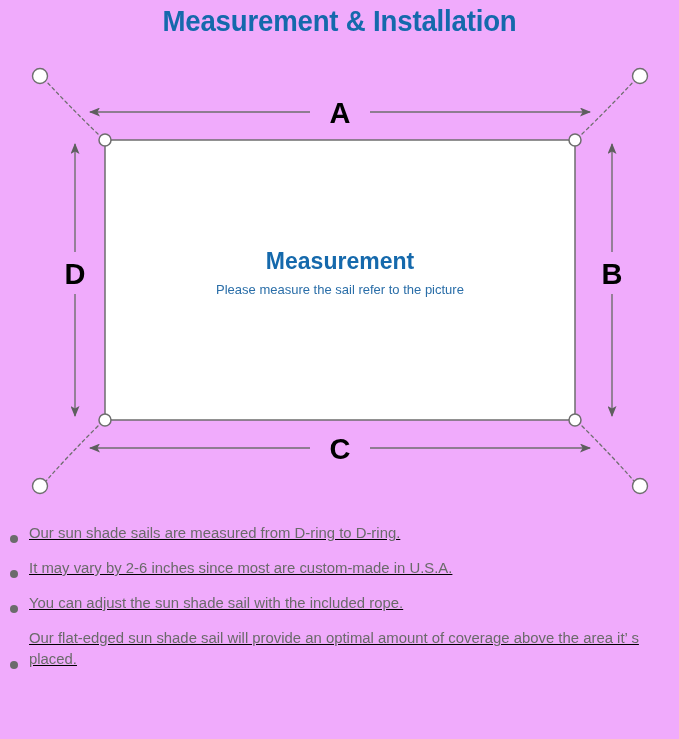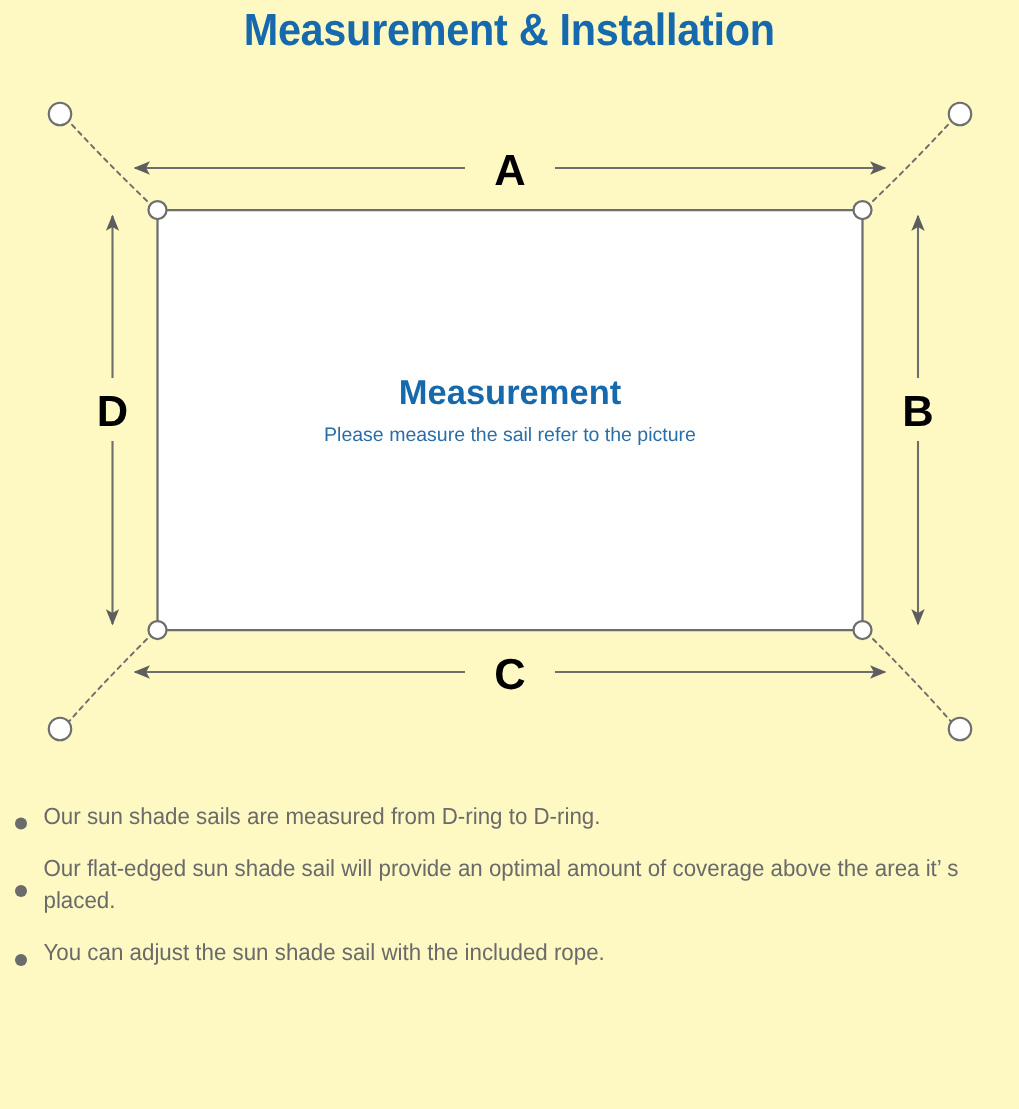--- a/index.html
+++ b/index.html
@@ -11,21 +11,21 @@
     width: 679px;
     height: 739px;
     font-family: "Liberation Sans", sans-serif;
     overflow: hidden;
     position: relative;
   }
   #page {
     position: relative;
     width: 679px;
     height: 739px;
-    background: #fef9c3;
+    background: #f0abfc;
   }
 
   
   .title {
     position: absolute;
     left: 0;
     top: 4px;
     width: 679px;
     text-align: center;
     font-family: "Liberation Sans", sans-serif;
@@ -71,23 +71,24 @@
   .notes {
     position: absolute;
     left: 0;
     top: 522px;
     width: 679px;
     padding: 0;
     margin: 0;
   }
   .note-row {
     display: flex;
-    align-items: center;
-    margin: 12px 0 14px 0;
+    align-items: flex-end;
+    margin: 0 0 14px 0;
     padding: 0 8px 0 10px;
+    text-decoration: underline;
   }
   .note-bullet {
     flex: 0 0 auto;
     width: 8px;
     height: 8px;
     border-radius: 50%;
     background: #6b6b6b;
     margin-top: 8px;
     margin-right: 11px;
   }
@@ -163,21 +164,25 @@
     </svg>
   </div>
 
   <div class="notes">
     <div class="note-row">
       <span class="note-bullet"></span>
       <span class="note-text">Our sun shade sails are measured from D-ring to D-ring.</span>
     </div>
     <div class="note-row">
       <span class="note-bullet"></span>
-      <span class="note-text">Our flat-edged sun shade sail will provide an optimal amount of coverage above the area it’ s placed.</span>
+      <span class="note-text">It may vary by 2-6 inches since most are custom-made in U.S.A.</span>
     </div>
     <div class="note-row">
       <span class="note-bullet"></span>
       <span class="note-text">You can adjust the sun shade sail with the included rope.</span>
+    </div>
+    <div class="note-row">
+      <span class="note-bullet"></span>
+      <span class="note-text">Our flat-edged sun shade sail will provide an optimal amount of coverage above the area it’ s placed.</span>
     </div>
   </div>
 
 </div>
 
 </body></html>

